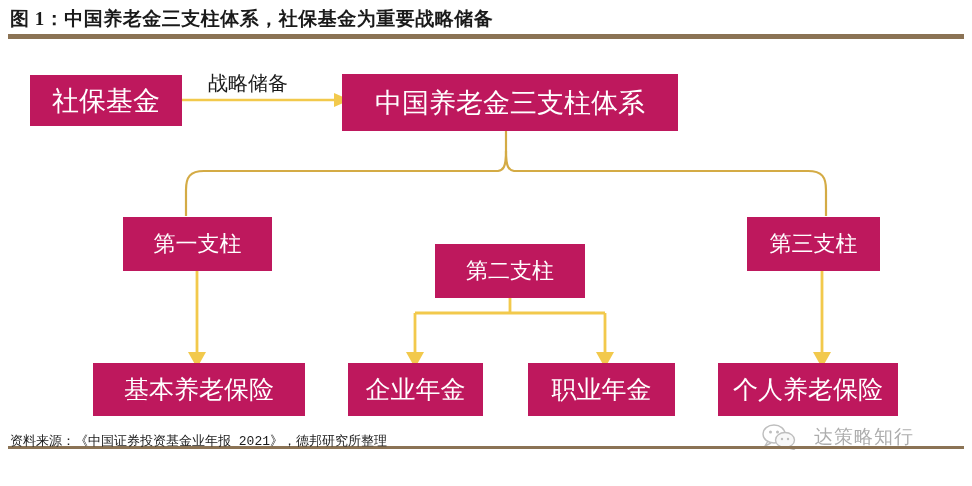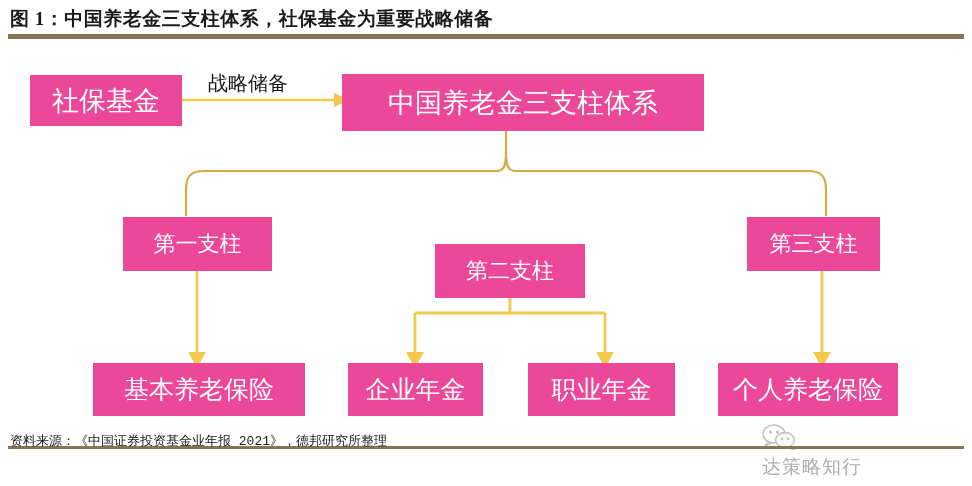--- a/index.html
+++ b/index.html
@@ -31,32 +31,32 @@
   }
   .source{
     position:absolute;left:10px;top:432px;
     font-family:Liberation Mono, monospace;
     font-size:13px;color:#1a1a1a;white-space:nowrap;
   }
 
   
   .watermark{
     position:absolute;left:762px;top:424px;
-    display:flex;gap:4px;
-    opacity:.55;pointer-events:none;flex-direction:column;
+    display:flex;gap:18px;
+    opacity:.55;pointer-events:none;
   }
   .watermark .wm-text{
     font-family:"Liberation Sans","DejaVu Sans",sans-serif;
     font-size:19px;color:#6b6b6b;letter-spacing:1px;white-space:nowrap;
   }
 
   
   .box{
     position:absolute;
-    background:#ec4899;
+    background:#be185d;
     color:#ffffff;
     display:flex;align-items:center;justify-content:center;
     font-family:"Liberation Sans","DejaVu Sans",sans-serif;
     white-space:nowrap;
     box-sizing:border-box;
   }
   .box.lvl0{font-size:27px;}
   .box.lvl1{font-size:22px;}
   .box.lvl2{font-size:25px;}
 
@@ -98,21 +98,21 @@
     <line x1="605" y1="313" x2="605" y2="352" stroke="#f2c94c" stroke-width="2.8"></line>
     <polygon points="596,352 614,352 605,368" fill="#f2c94c"></polygon>
 
     <line x1="822" y1="271" x2="822" y2="352" stroke="#f2c94c" stroke-width="2.8"></line>
     <polygon points="813,352 831,352 822,368" fill="#f2c94c"></polygon>
   </svg>
 
   <div class="label-strategic" style="left:208px;top:70px;">战略储备</div>
 
   <div class="box lvl0" style="left:30px;top:75px;width:152px;height:51px;">社保基金</div>
-  <div class="box lvl0" style="left:342px;top:74px;width:362px;height:57px;">中国养老金三支柱体系</div>
+  <div class="box lvl0" style="left:342px;top:74px;width:336px;height:57px;">中国养老金三支柱体系</div>
 
   <div class="box lvl1" style="left:123px;top:217px;width:149px;height:54px;">第一支柱</div>
   <div class="box lvl1" style="left:435px;top:217px;width:150px;height:54px;margin-top:27px;">第二支柱</div>
   <div class="box lvl1" style="left:747px;top:217px;width:133px;height:54px;">第三支柱</div>
 
   <div class="box lvl2" style="left:93px;top:363px;width:212px;height:53px;">基本养老保险</div>
   <div class="box lvl2" style="left:348px;top:363px;width:135px;height:53px;">企业年金</div>
   <div class="box lvl2" style="left:528px;top:363px;width:147px;height:53px;">职业年金</div>
   <div class="box lvl2" style="left:718px;top:363px;width:180px;height:53px;">个人养老保险</div>
 

